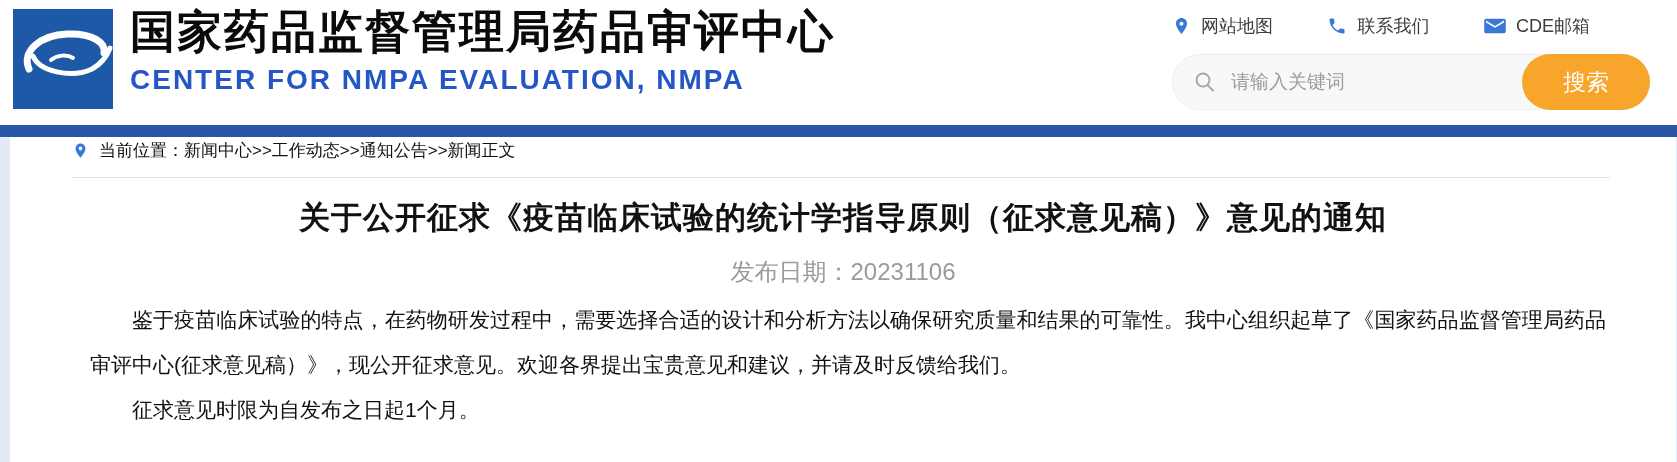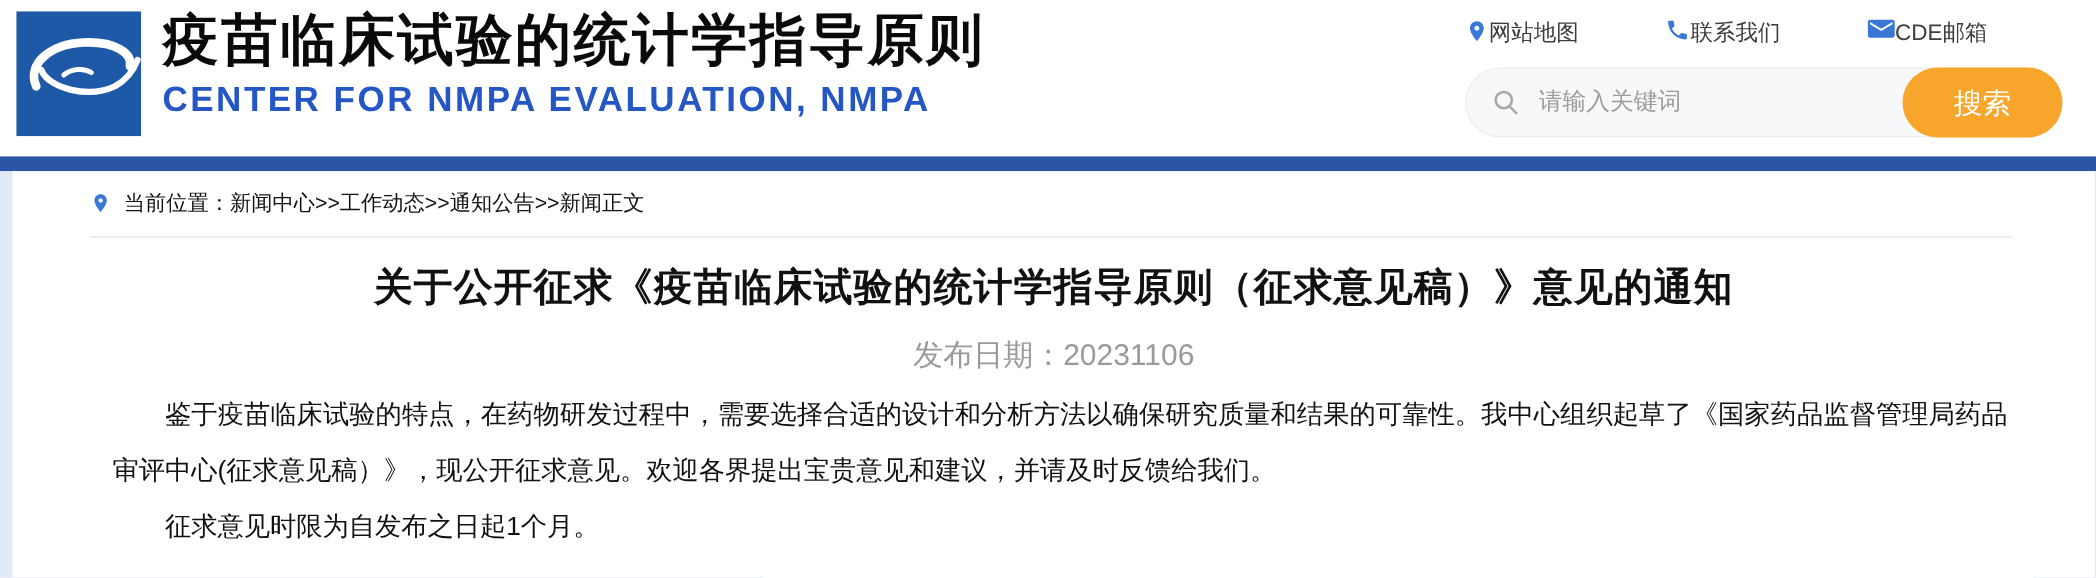--- a/index.html
+++ b/index.html
@@ -51,21 +51,22 @@
     right: 27px;
     width: 478px;
   }
   .quick-links {
     display: flex;
     justify-content: space-between;
     padding: 4px 60px 0 0;
   }
   .quick-link {
     display: flex;
-    align-items: flex-start;
+    align-items: center;
+    gap: 10px;
     cursor: pointer;
   }
   .quick-link svg { display: block; }
   .quick-link-label {
     font-size: 18px;
     color: #3d3d3d;
   }
   .search-bar {
     margin-top: 16px;
     height: 56px;
@@ -112,21 +113,21 @@
   .main-wrap {
     height: 325px;
     background: #e3eaf7;
   }
   .content {
     background: #ffffff;
     margin-left: 10px;
     margin-right: 1px;
     height: 100%;
     box-sizing: border-box;
-    padding-top: 14px;
+    padding-top: 2px;
   }
   .breadcrumb {
     display: flex;
     align-items: center;
     gap: 10px;
     padding-left: 62px;
   }
   .breadcrumb-label {
     font-size: 17px;
     color: #111111;
@@ -168,21 +169,21 @@
 <div class="header">
 
   <svg class="logo" viewBox="0 0 100 100">
     <rect width="100" height="100" fill="#1d59a6"></rect>
     <path d="M 16 60 C 8 42, 28 26, 54 25 C 80 24, 93 34, 91 44" fill="none" stroke="#ffffff" stroke-width="7" stroke-linecap="round"></path>
     <path d="M 20 47 C 26 62, 58 70, 79 60 C 88 55, 94 47, 97 39" fill="none" stroke="#ffffff" stroke-width="5" stroke-linecap="round"></path>
     <path d="M 38 51 C 44 46, 54 45, 60 49" fill="none" stroke="#ffffff" stroke-width="4" stroke-linecap="round"></path>
   </svg>
 
   <div class="brand-text">
-    <div class="brand-title">疫苗临床试验的统计学指导原则</div>
+    <div class="brand-title">国家药品监督管理局药品审评中心</div>
     <div class="brand-subtitle">CENTER FOR NMPA EVALUATION, NMPA</div>
   </div>
 
   <div class="header-right">
     <div class="quick-links">
 
       <div class="quick-link">
         <svg width="19" height="22" viewBox="0 0 24 24">
           <path fill="#3a78d8" d="M12 2C8.1 2 5 5.1 5 9c0 5.2 7 13 7 13s7-7.8 7-13c0-3.9-3.1-7-7-7zm0 9.5c-1.4 0-2.5-1.1-2.5-2.5S10.6 6.5 12 6.5s2.5 1.1 2.5 2.5-1.1 2.5-2.5 2.5z"></path>
         </svg>

